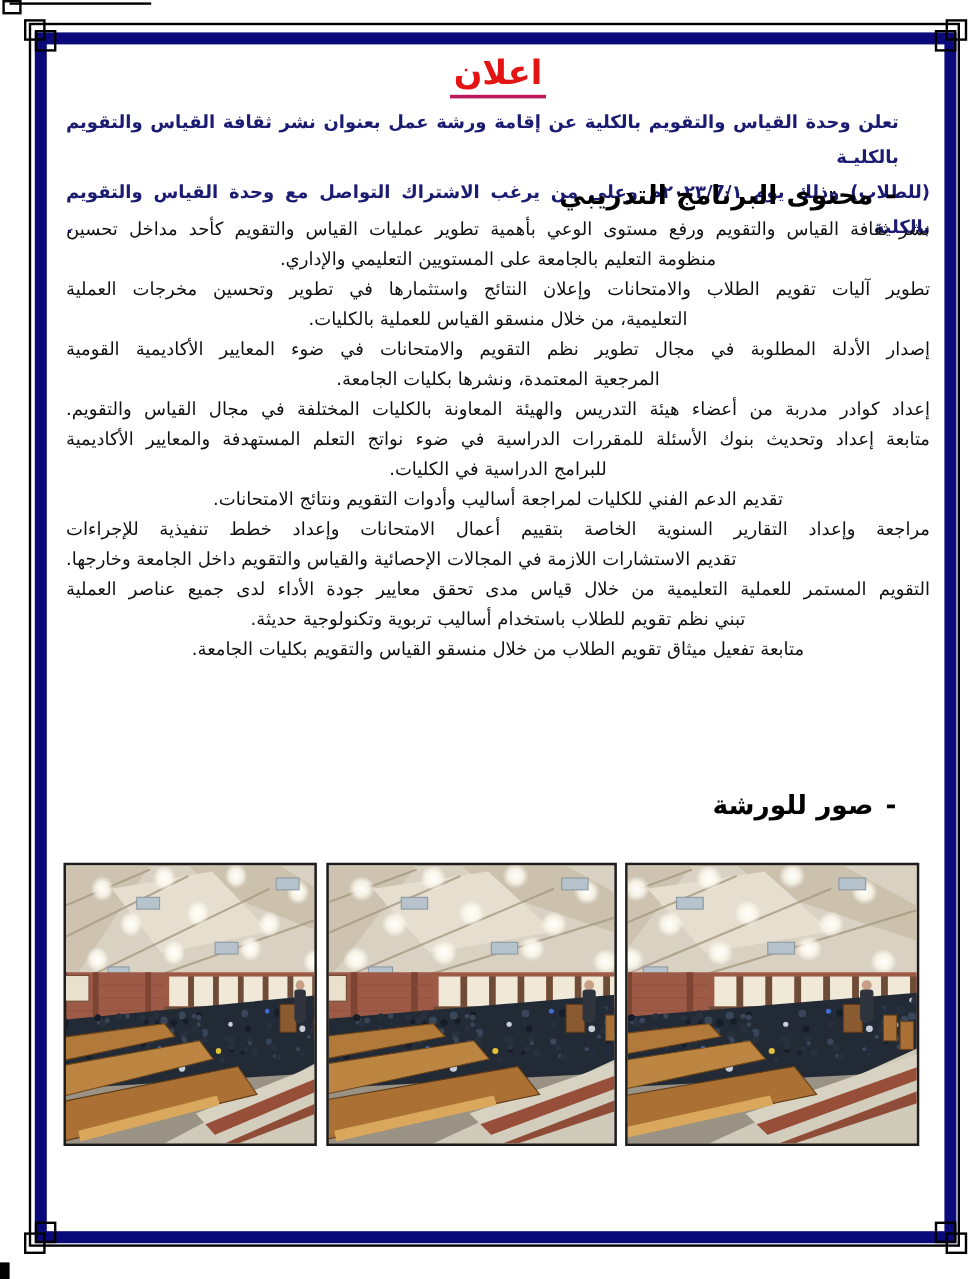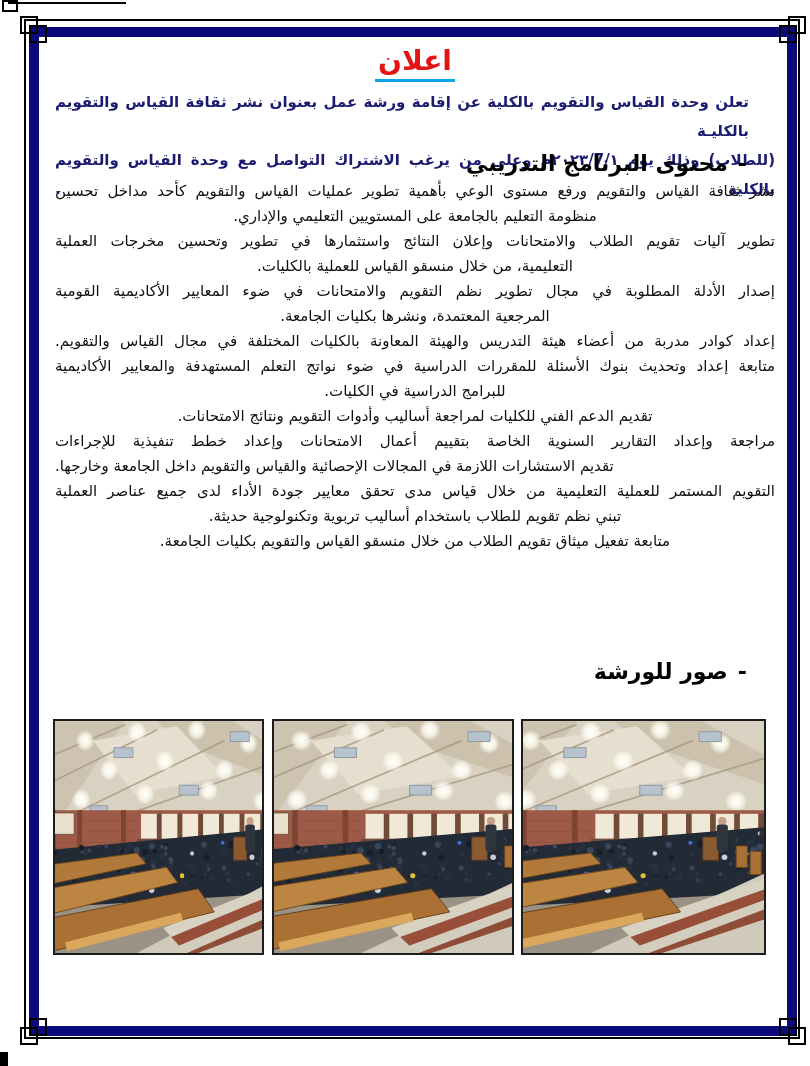--- a/index.html
+++ b/index.html
@@ -12,21 +12,21 @@
     border:2px solid #000;box-sizing:border-box;}
   .border-navy{position:absolute;left:29px;top:27px;width:768px;height:1009px;
     border:10px solid #0a0a7a;box-sizing:border-box;}
   .csq{position:absolute;width:18px;height:18px;border:2px solid #000;box-sizing:border-box;}
   .mark-hline{position:absolute;left:8px;top:2px;width:118px;height:2px;background:#000;}
   .mark-sq{position:absolute;left:2px;top:0;width:16px;height:12px;border:2px solid #000;box-sizing:border-box;}
   .mark-bl{position:absolute;left:0;top:1052px;width:8px;height:14px;background:#000;}
   
   .title-wrap{position:absolute;left:55px;right:35px;top:44px;text-align:center;}
   .title-text{display:inline-block;font-size:28px;font-weight:bold;color:#e31414;
-    border-bottom:3px solid #0ea5e9;padding:0 3px 2px 3px;}
+    border-bottom:3px solid #be185d;padding:0 3px 2px 3px;}
   .intro{position:absolute;left:55px;right:35px;top:88px;direction:rtl;
     color:#1b1b72;font-weight:bold;font-size:15px;line-height:29px;}
   .intro-line{text-align:justify;text-align-last:justify;}
   .intro-line.first{padding-right:26px;}
   .sec-heading{position:absolute;left:55px;right:35px;direction:rtl;font-weight:bold;
     font-size:22px;color:#000;padding-right:28px;box-sizing:border-box;}
   .sec-heading .dash{margin-left:10px;}
   .h-content{top:151px;}
   .h-photos{top:659px;}
   .items{position:absolute;left:55px;right:35px;top:179px;direction:rtl;

